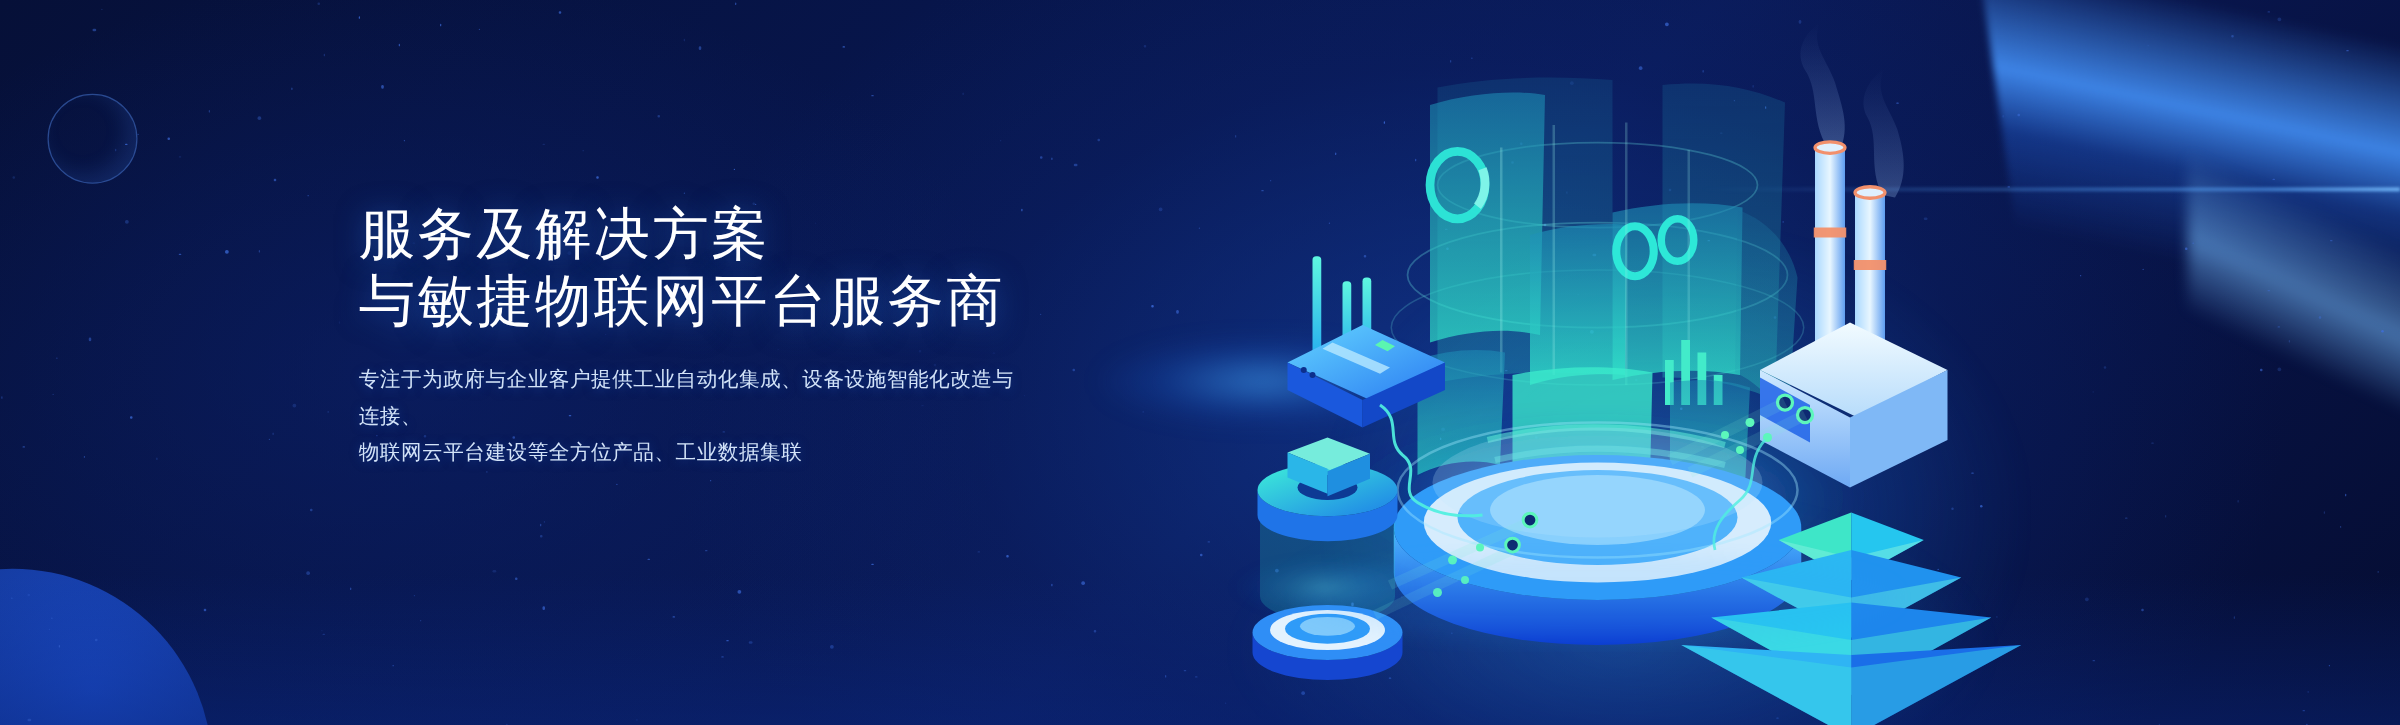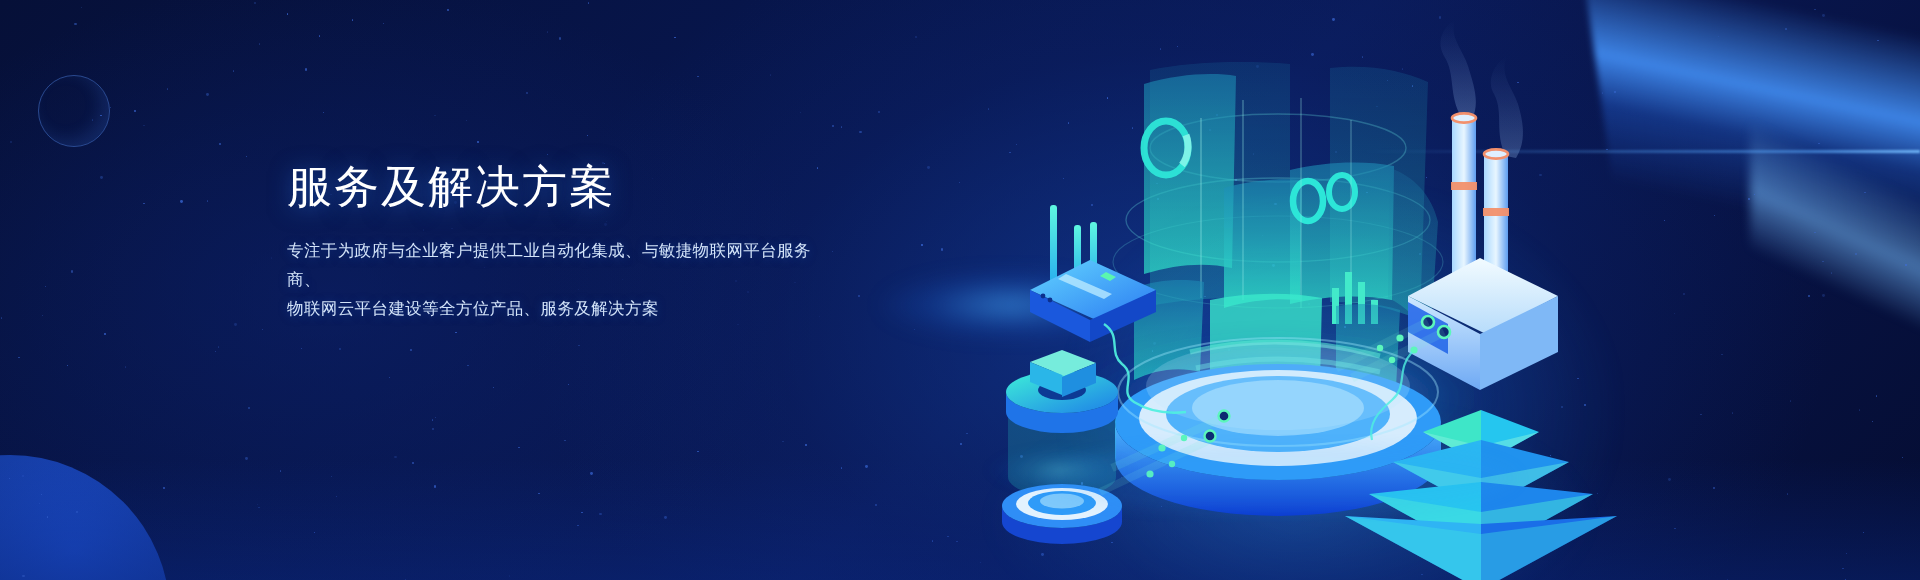--- a/index.html
+++ b/index.html
@@ -584,20 +584,21 @@
       <path d="M1345 516 l136 74 l136 -74 l-136 18 Z" fill="#3fe0e0" opacity=".4"></path>
     </g>
 
     <ellipse cx="1278" cy="478" rx="240" ry="36" fill="#2f9bf8" opacity=".10" filter="url(#blurMd)"></ellipse>
   </svg>
   </div>
 
   <div class="copy">
     <div class="title">
       <div>服务及解决方案</div>
+      <div>与敏捷物联网平台服务商</div>
     </div>
     <div class="subtitle">
-      <div>专注于为政府与企业客户提供工业自动化集成、与敏捷物联网平台服务商、</div>
-      <div>物联网云平台建设等全方位产品、服务及解决方案</div>
+      <div>专注于为政府与企业客户提供工业自动化集成、设备设施智能化改造与连接、</div>
+      <div>物联网云平台建设等全方位产品、工业数据集联</div>
     </div>
   </div>
 
 </div>
 
 </body></html>

